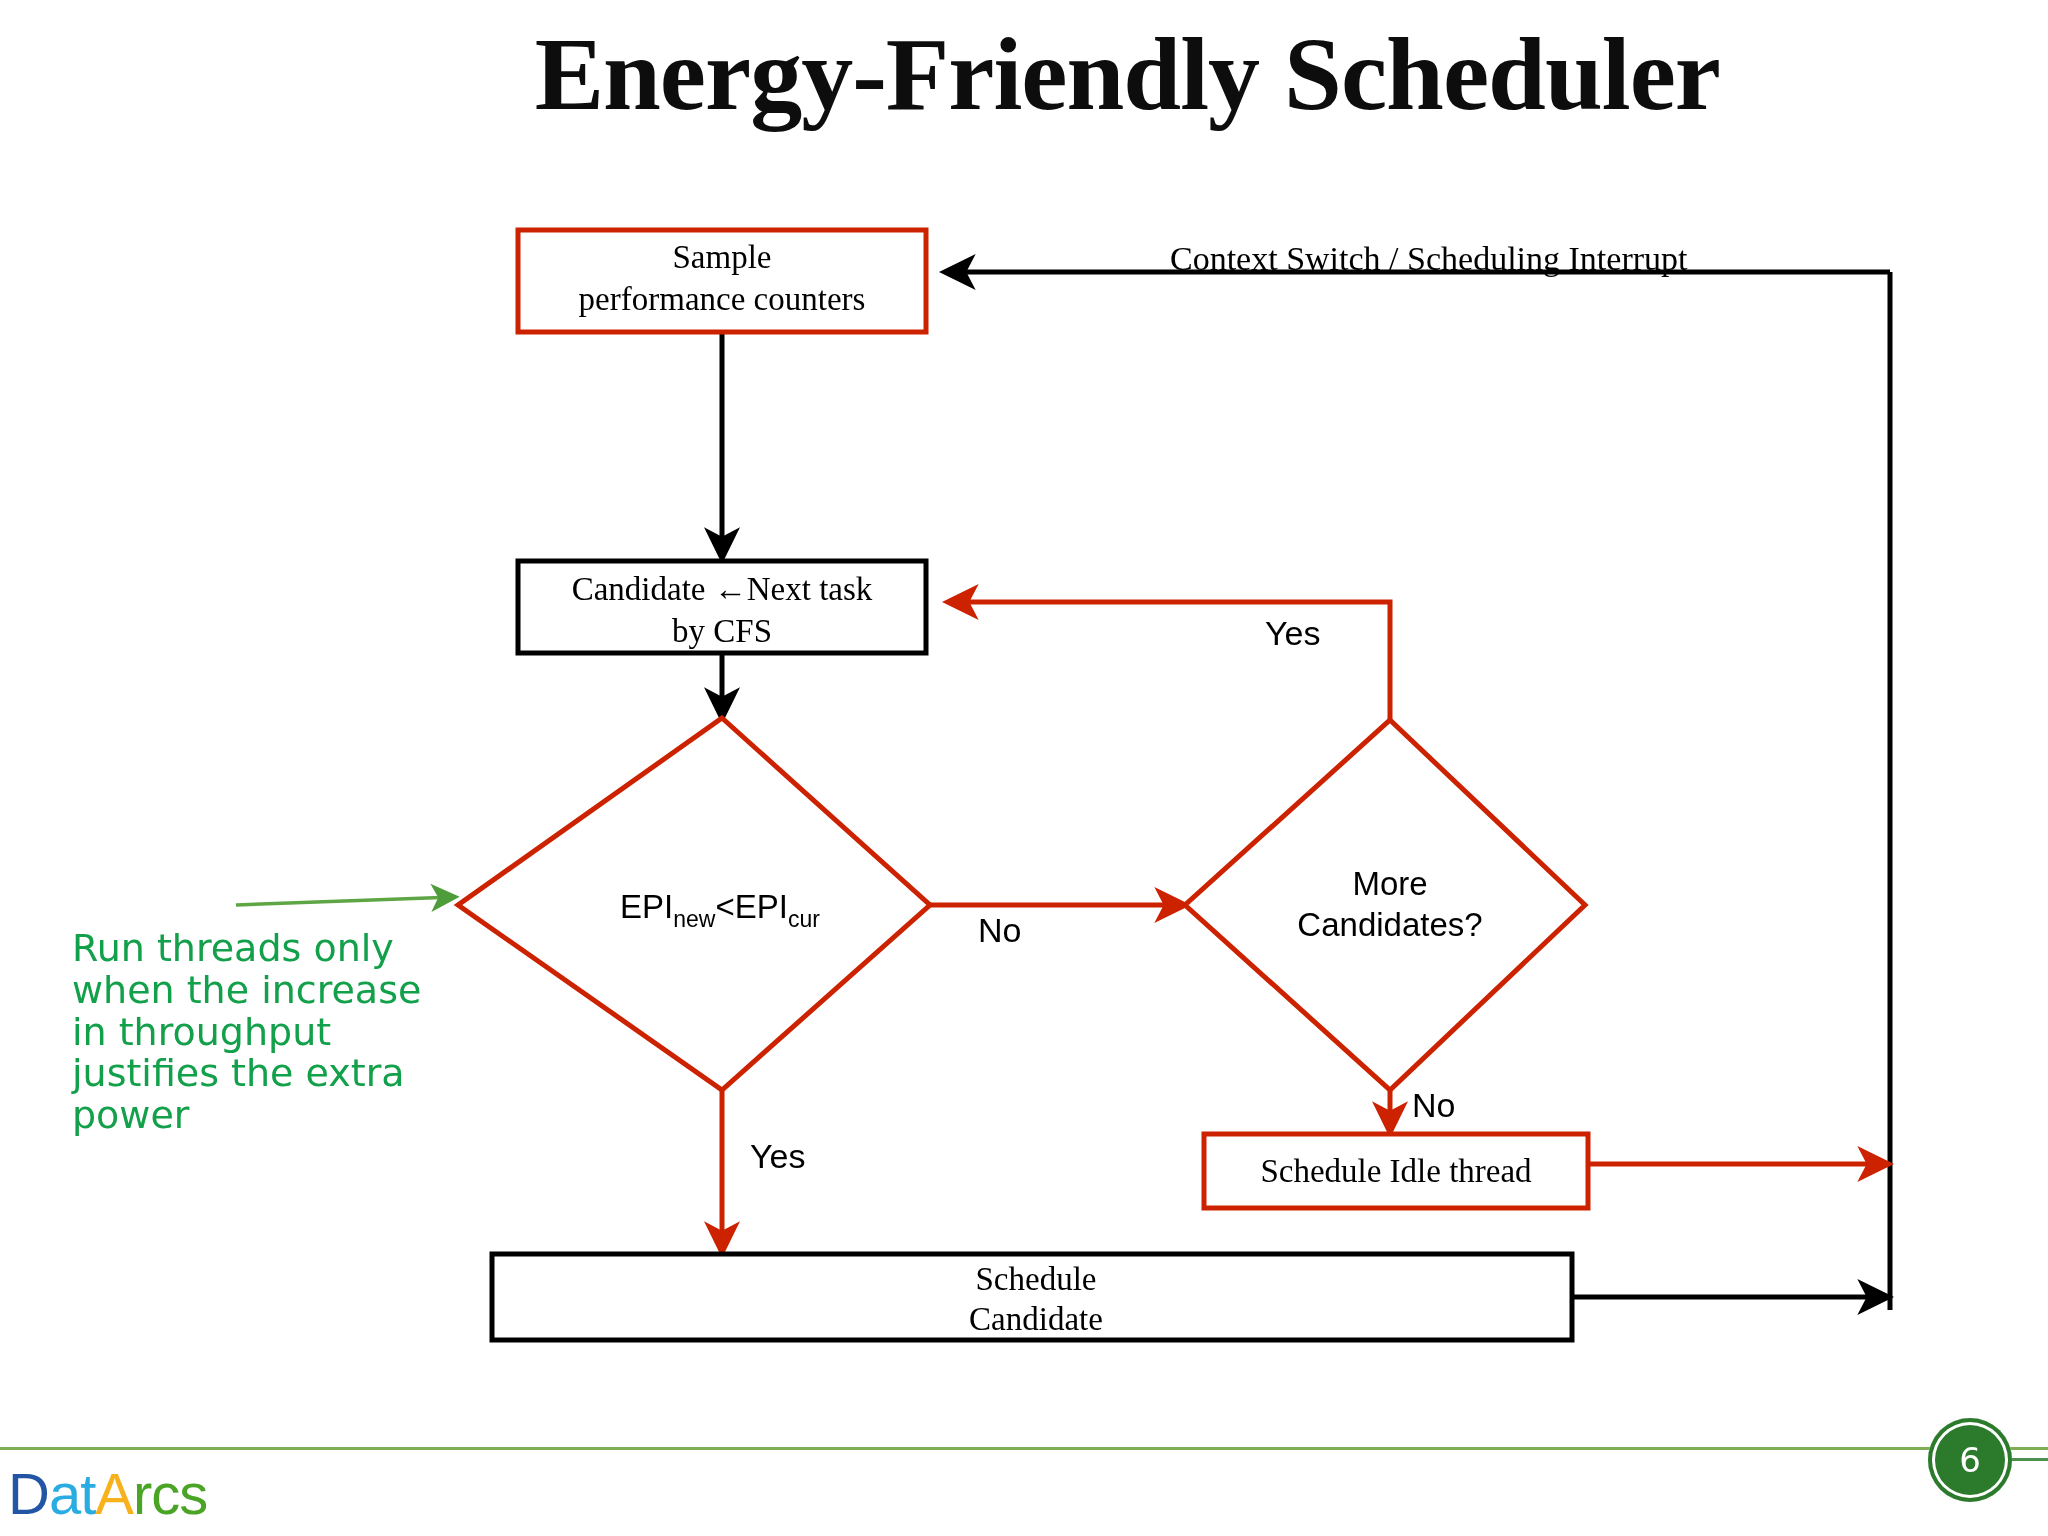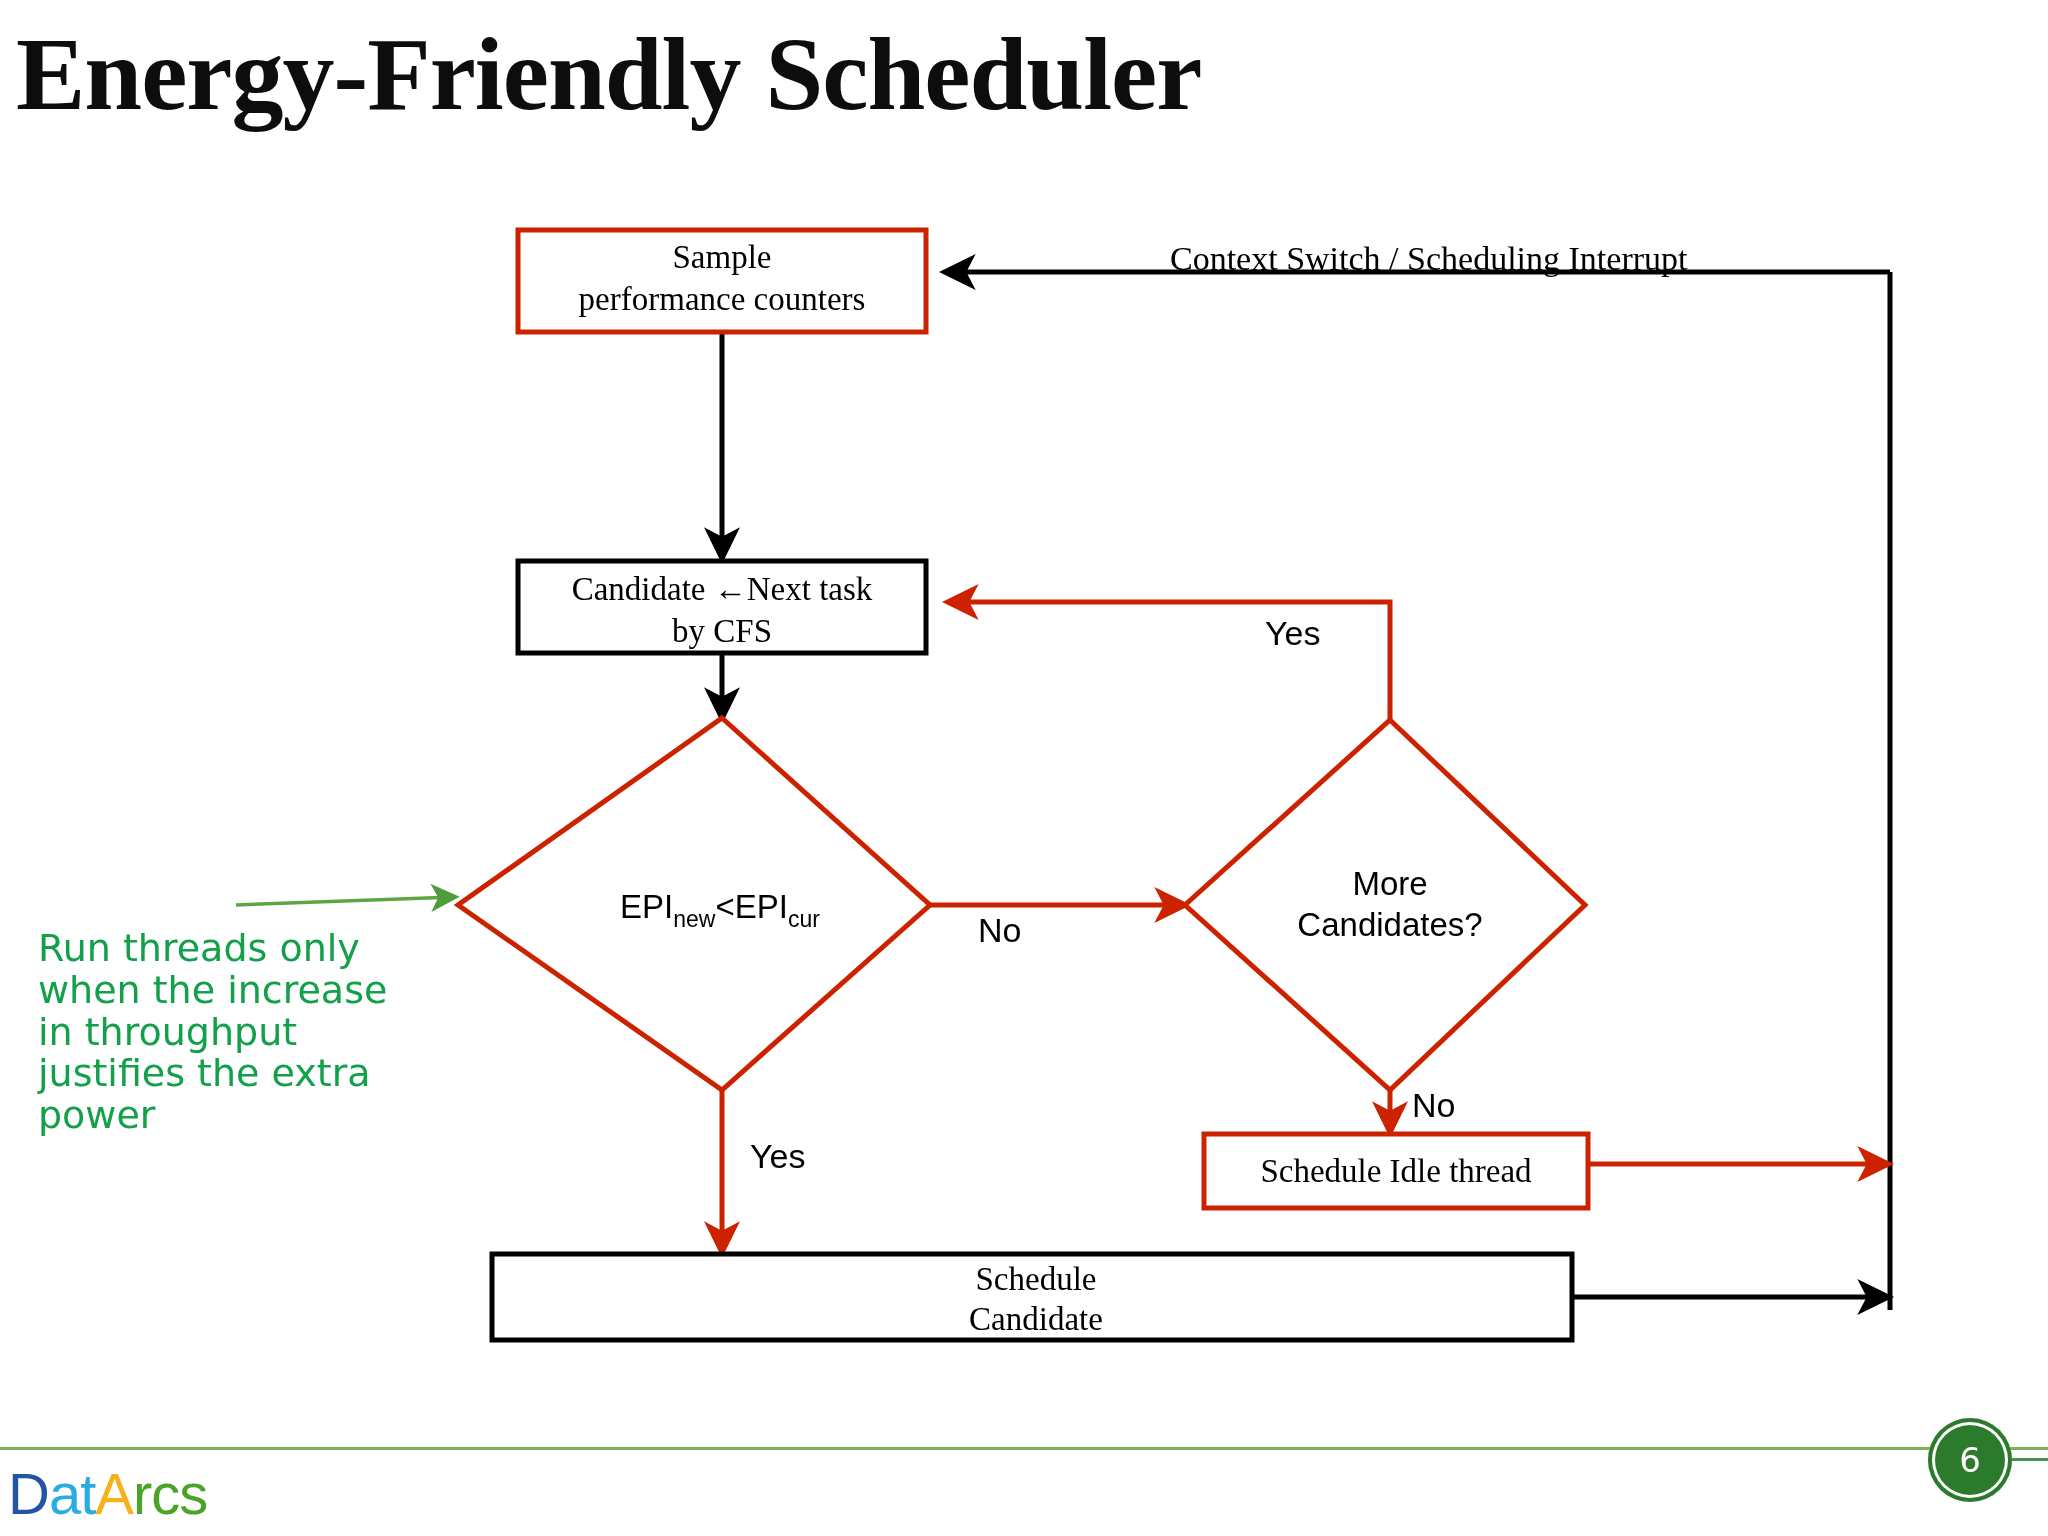--- a/index.html
+++ b/index.html
@@ -18,24 +18,24 @@
     position: absolute;
     inset: 0;
     width: 2048px;
     height: 1536px;
     background: #ffffff;
   }
 
   
   #slide-title {
     position: absolute;
-    left: 16px;
+    left: 0;
     top: 18px;
     width: 1720px;
-    text-align: left;
+    text-align: right;
     font-family: "Liberation Serif", "DejaVu Serif", serif;
     font-weight: bold;
     font-size: 104px;
     letter-spacing: -1px;
     color: #0d0d0d;
     line-height: 1.08;
     white-space: nowrap;
   }
 
   
@@ -67,21 +67,21 @@
     font-size: 34px;
     fill: #000000;
   }
   .sub {
     font-size: 23px;
   }
 
   
   #annotation {
     position: absolute;
-    left: 38px;
+    left: 72px;
     top: 928px;
     width: 360px;
     font-family: "DejaVu Sans", sans-serif;
     font-size: 38px;
     line-height: 1.10;
     color: #12a04a;
     white-space: pre-line;
   }
 
   

